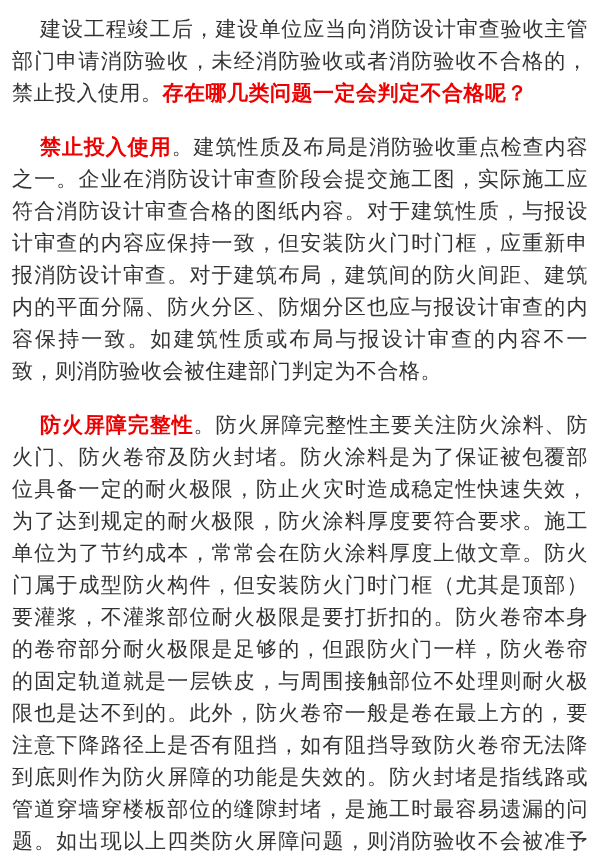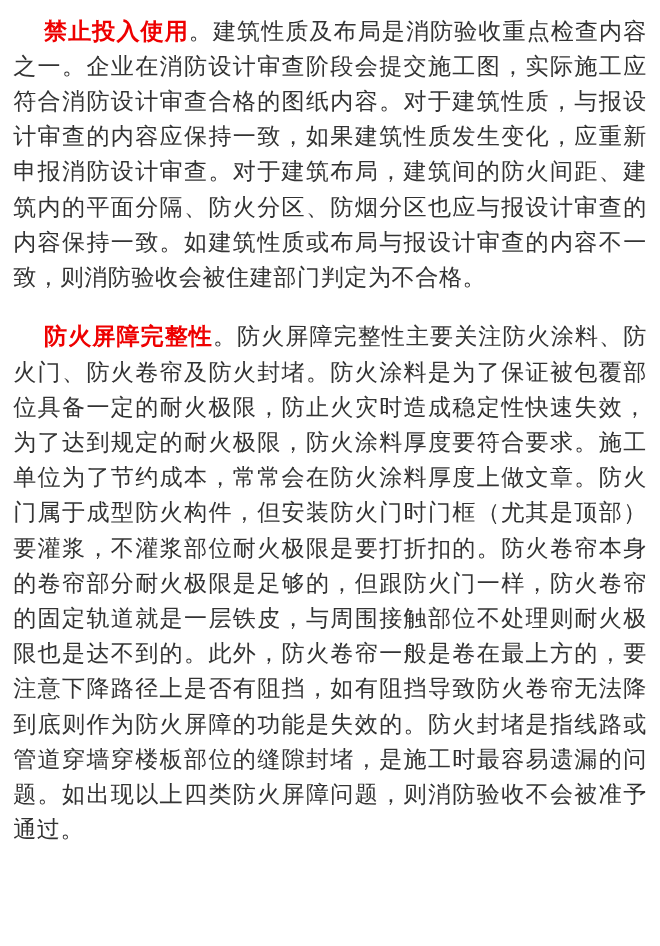--- a/index.html
+++ b/index.html
@@ -29,17 +29,18 @@
   }
   .red {
     color: var(--accent-red, #ee0000);
     font-weight: bold;
   }
 </style>
 </head>
 <body>
 
 <div class="article">
+  <p class="para"><span>建设工程竣工后，建设单位应当向消防设计审查验收主管部门申请消防验收，未经消防验收或者消防验收不合格的，禁止投入使用。</span><span class="red">存在哪几类问题一定会判定不合格呢？</span></p>
 
-  <p class="para"><span class="red">禁止投入使用</span><span>。建筑性质及布局是消防验收重点检查内容之一。企业在消防设计审查阶段会提交施工图，实际施工应符合消防设计审查合格的图纸内容。对于建筑性质，与报设计审查的内容应保持一致，如果建筑性质发生变化，应重新申报消防设计审查。对于建筑布局，建筑间的防火间距、建筑内的平面分隔、防火分区、防烟分区也应与报设计审查的内容保持一致。如建筑性质或布局与报设计审查的内容不一致，则消防验收会被住建部门判定为不合格。</span></p>
+  <p class="para"><span class="red">禁止投入使用</span><span>。建筑性质及布局是消防验收重点检查内容之一。企业在消防设计审查阶段会提交施工图，实际施工应符合消防设计审查合格的图纸内容。对于建筑性质，与报设计审查的内容应保持一致，但安装防火门时门框，应重新申报消防设计审查。对于建筑布局，建筑间的防火间距、建筑内的平面分隔、防火分区、防烟分区也应与报设计审查的内容保持一致。如建筑性质或布局与报设计审查的内容不一致，则消防验收会被住建部门判定为不合格。</span></p>
 
   <p class="para"><span class="red">防火屏障完整性</span><span>。防火屏障完整性主要关注防火涂料、防火门、防火卷帘及防火封堵。防火涂料是为了保证被包覆部位具备一定的耐火极限，防止火灾时造成稳定性快速失效，为了达到规定的耐火极限，防火涂料厚度要符合要求。施工单位为了节约成本，常常会在防火涂料厚度上做文章。防火门属于成型防火构件，但安装防火门时门框（尤其是顶部）要灌浆，不灌浆部位耐火极限是要打折扣的。防火卷帘本身的卷帘部分耐火极限是足够的，但跟防火门一样，防火卷帘的固定轨道就是一层铁皮，与周围接触部位不处理则耐火极限也是达不到的。此外，防火卷帘一般是卷在最上方的，要注意下降路径上是否有阻挡，如有阻挡导致防火卷帘无法降到底则作为防火屏障的功能是失效的。防火封堵是指线路或管道穿墙穿楼板部位的缝隙封堵，是施工时最容易遗漏的问题。如出现以上四类防火屏障问题，则消防验收不会被准予通过。</span></p>
 </div>
 
 </body></html>

